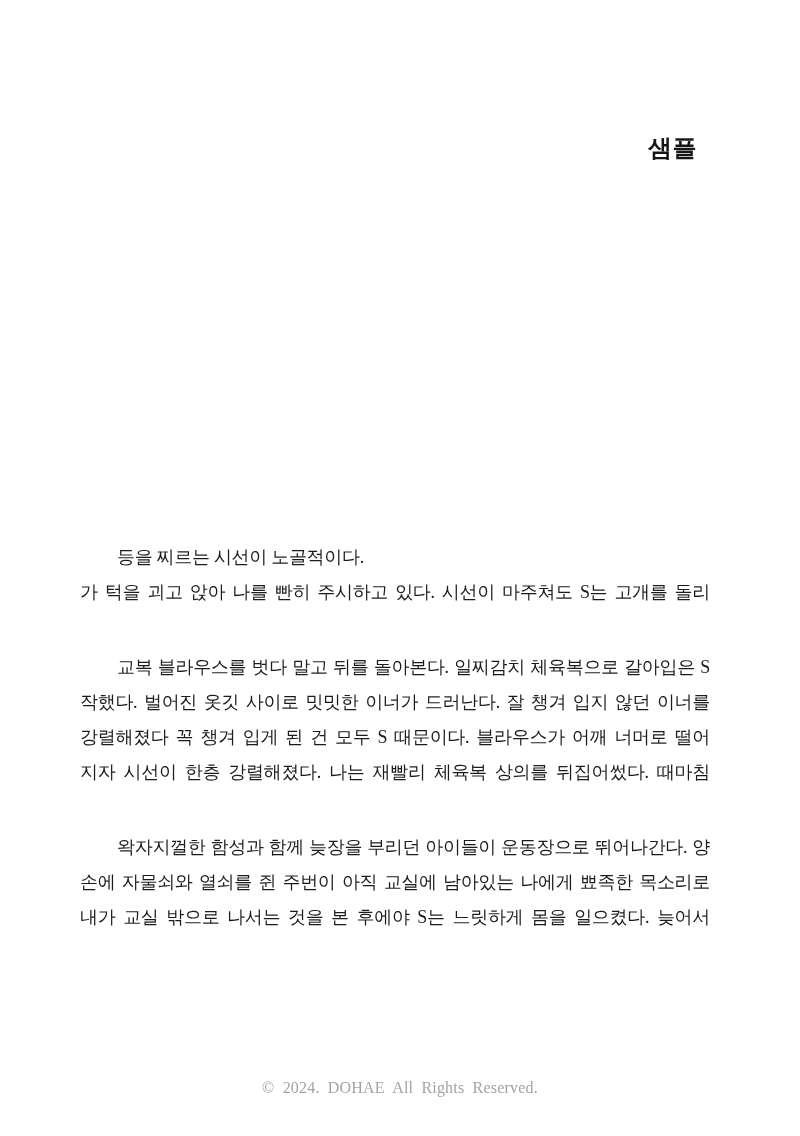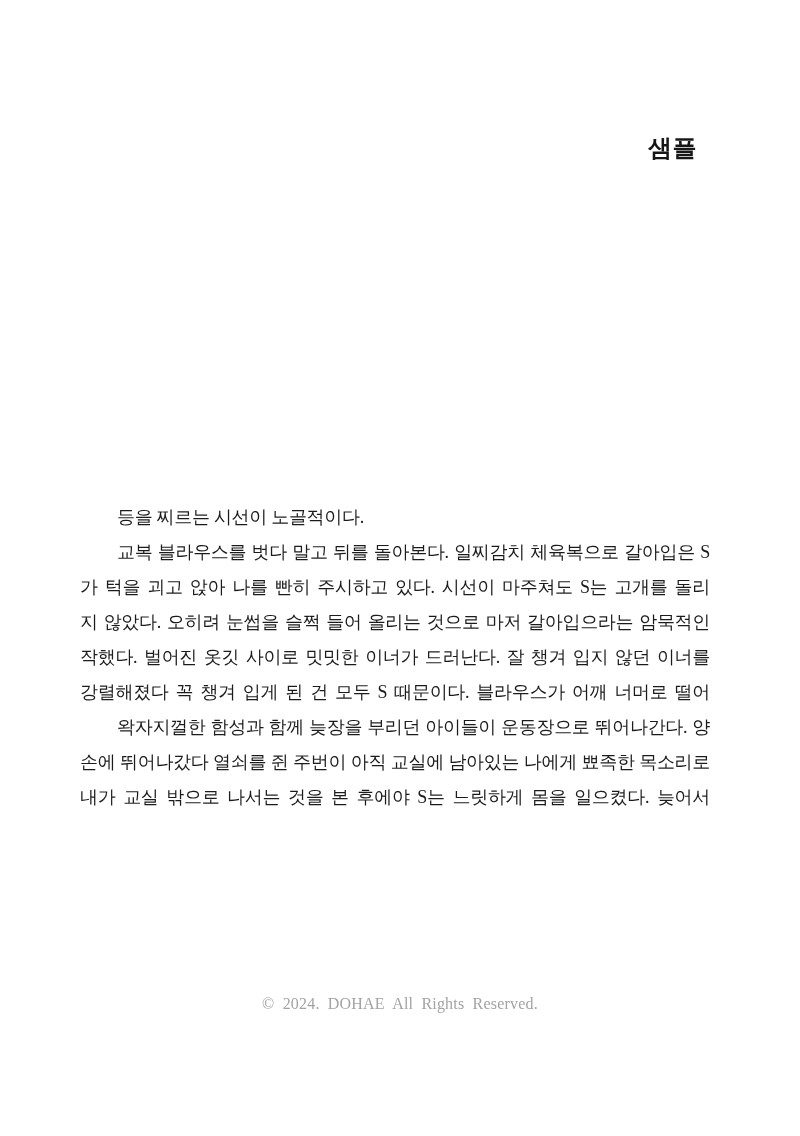--- a/index.html
+++ b/index.html
@@ -37,52 +37,52 @@
     padding: 0;
     height: 35px;
     line-height: 35px;
     font-size: 18px;
     letter-spacing: -0.3px;
     word-break: keep-all;
     text-align: justify;
     text-align-last: justify;
     overflow: hidden;
   }
-  .line.indent { text-indent: 37px; }
+  .line.indent { text-indent: 37px; margin-top: 40px; }
   .line.para-end { text-align-last: left; }
   .footer {
     position: absolute;
-    top: 992px;
+    top: 1076px;
     left: 0;
     width: 800px;
     text-align: center;
     font-size: 16px;
     line-height: 24px;
     color: #a3a3a3;
     word-spacing: 4px;
     letter-spacing: 0.2px;
   }
 </style>
 </head>
 <body>
 
 <div class="page">
 
   <div class="sample-label">샘플</div>
 
   <div class="text-block">
     <p class="line indent para-end">등을 찌르는 시선이 노골적이다.</p>
 
+    <p class="line">가 턱을 괴고 앉아 나를 빤히 주시하고 있다. 시선이 마주쳐도 S는 고개를 돌리</p>
     <p class="line indent">교복 블라우스를 벗다 말고 뒤를 돌아본다. 일찌감치 체육복으로 갈아입은 S</p>
-    <p class="line">가 턱을 괴고 앉아 나를 빤히 주시하고 있다. 시선이 마주쳐도 S는 고개를 돌리</p>
-    <p class="line">지 않았다. 오히려 눈썹을 슬쩍 들어 올리는 것으로 마저 갈아입으라는 암묵적인</p>
 
     <p class="line">작했다. 벌어진 옷깃 사이로 밋밋한 이너가 드러난다. 잘 챙겨 입지 않던 이너를</p>
     <p class="line">강렬해졌다 꼭 챙겨 입게 된 건 모두 S 때문이다. 블라우스가 어깨 너머로 떨어</p>
+    <p class="line">지자 시선이 한층 강렬해졌다. 나는 재빨리 체육복 상의를 뒤집어썼다. 때마침</p>
 
     <p class="line indent">왁자지껄한 함성과 함께 늦장을 부리던 아이들이 운동장으로 뛰어나간다. 양</p>
-    <p class="line">손에 뛰어나갔다 열쇠를 쥔 주번이 아직 교실에 남아있는 나에게 뾰족한 목소리로</p>
+    <p class="line">손에 자물쇠와 열쇠를 쥔 주번이 아직 교실에 남아있는 나에게 뾰족한 목소리로</p>
     <p class="line">내가 교실 밖으로 나서는 것을 본 후에야 S는 느릿하게 몸을 일으켰다. 늦어서</p>
   </div>
 
   <div class="footer">© 2024.  DOHAE  All  Rights  Reserved.</div>
 
 </div>
 
 </body></html>

